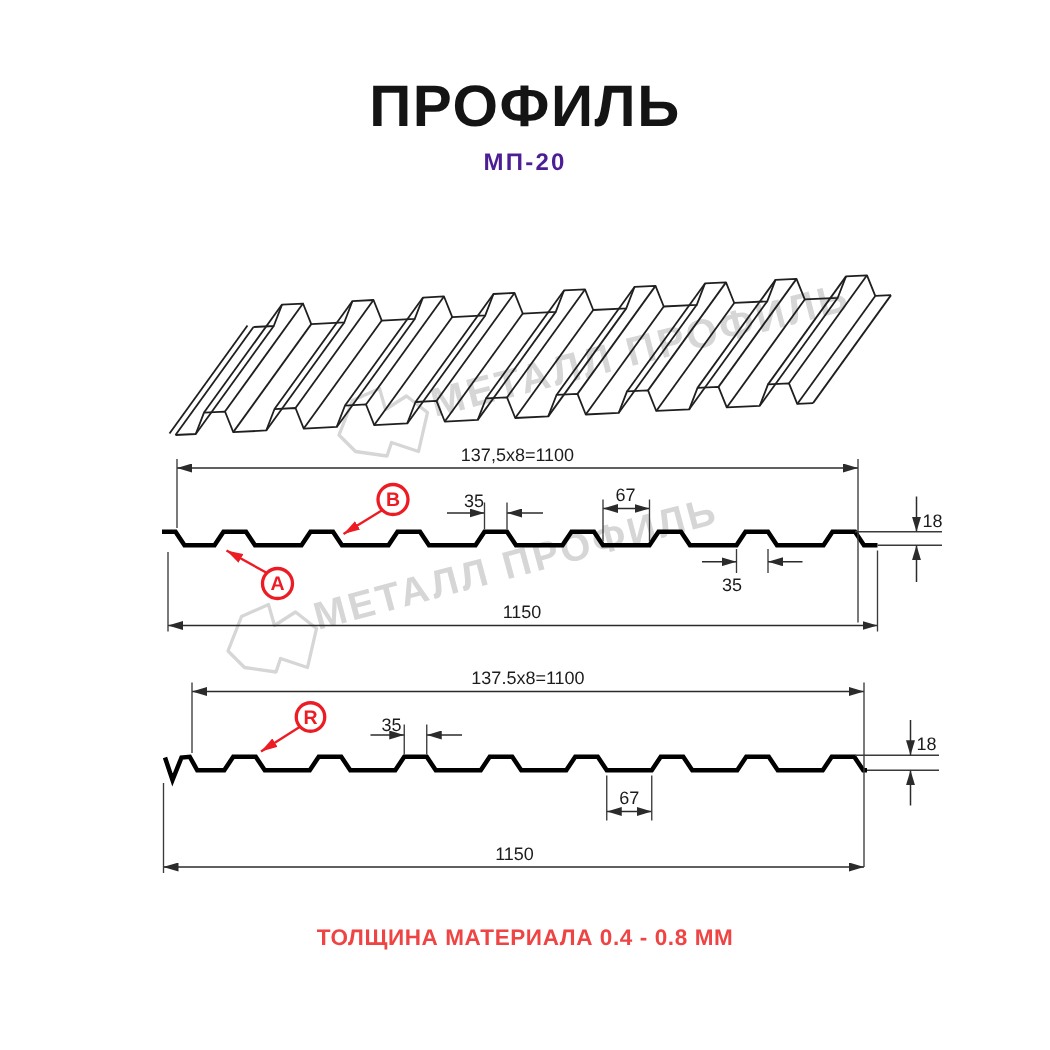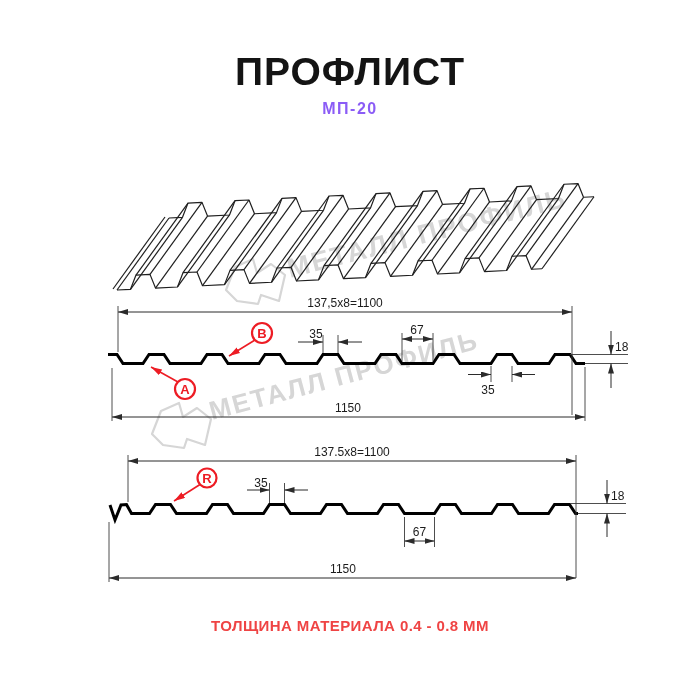--- a/index.html
+++ b/index.html
@@ -1,41 +1,41 @@
 <!DOCTYPE html>
 <html><head>
 <meta charset="utf-8">
 <style>
   html,body{margin:0;padding:0;background:#ffffff;}
   .page{position:relative;width:700px;height:700px;background:#fff;overflow:hidden;
         font-family:"Liberation Sans",sans-serif;}
   .title{position:absolute;top:50px;left:0;width:700px;text-align:center;
          font-size:39px;font-weight:800;letter-spacing:1px;color:#141414;}
   .subtitle{position:absolute;top:100px;left:0;width:700px;text-align:center;
-            font-size:16px;font-weight:600;letter-spacing:1.5px;color:#8b5cf6;}
+            font-size:16px;font-weight:600;letter-spacing:1.5px;color:#4c1d95;}
   .footer{position:absolute;top:617px;left:0;width:700px;text-align:center;
           font-size:15px;font-weight:600;letter-spacing:0.4px;color:#ef4444;}
   svg{position:absolute;left:0;top:0;}
   .wm-logo{fill:none;stroke:#d6d6d6;stroke-width:2.2;stroke-linejoin:round;}
   .wm-text{fill:#d6d6d6;font-size:27px;font-weight:700;letter-spacing:2px;}
   .wm-text.small{font-size:26px;}
   .prof{fill:none;stroke:#000;stroke-width:3;stroke-linejoin:miter;}
   .sheet3d{fill:none;stroke:#1f1f1f;stroke-width:1.2;stroke-linejoin:round;}
   .dl{stroke:#2b2b2b;stroke-width:1;fill:none;}
   .thin{stroke:#3a3a3a;stroke-width:0.9;fill:none;}
   .dimtxt{font-size:12px;fill:#1c1c1c;}
   .red{stroke:#ed1c24;stroke-width:1.6;fill:none;}
   .redcirc{stroke:#ed1c24;stroke-width:2.2;fill:#ffffff;}
   .redtxt{font-size:13px;font-weight:700;fill:#ed1c24;}
 </style>
 </head>
 <body>
 
 <div class="page">
-  <div class="title">ПРОФЛИСТ</div>
+  <div class="title">ПРОФИЛЬ</div>
   <div class="subtitle">МП-20</div>
   <div class="footer">ТОЛЩИНА МАТЕРИАЛА 0.4 - 0.8 ММ</div>
 
   <svg width="700" height="700" viewBox="0 0 700 700">
     <defs>
       <marker id="ab" viewBox="0 0 10 6" refX="10" refY="3" markerWidth="10" markerHeight="6" markerUnits="userSpaceOnUse" orient="auto-start-reverse">
         <path d="M0,0 L10,3 L0,6 Z" fill="#2b2b2b"></path>
       </marker>
       <marker id="ar" viewBox="0 0 10 6" refX="10" refY="3" markerWidth="11" markerHeight="7" markerUnits="userSpaceOnUse" orient="auto-start-reverse">
         <path d="M0,0 L10,3 L0,6 Z" fill="#ed1c24"></path>

